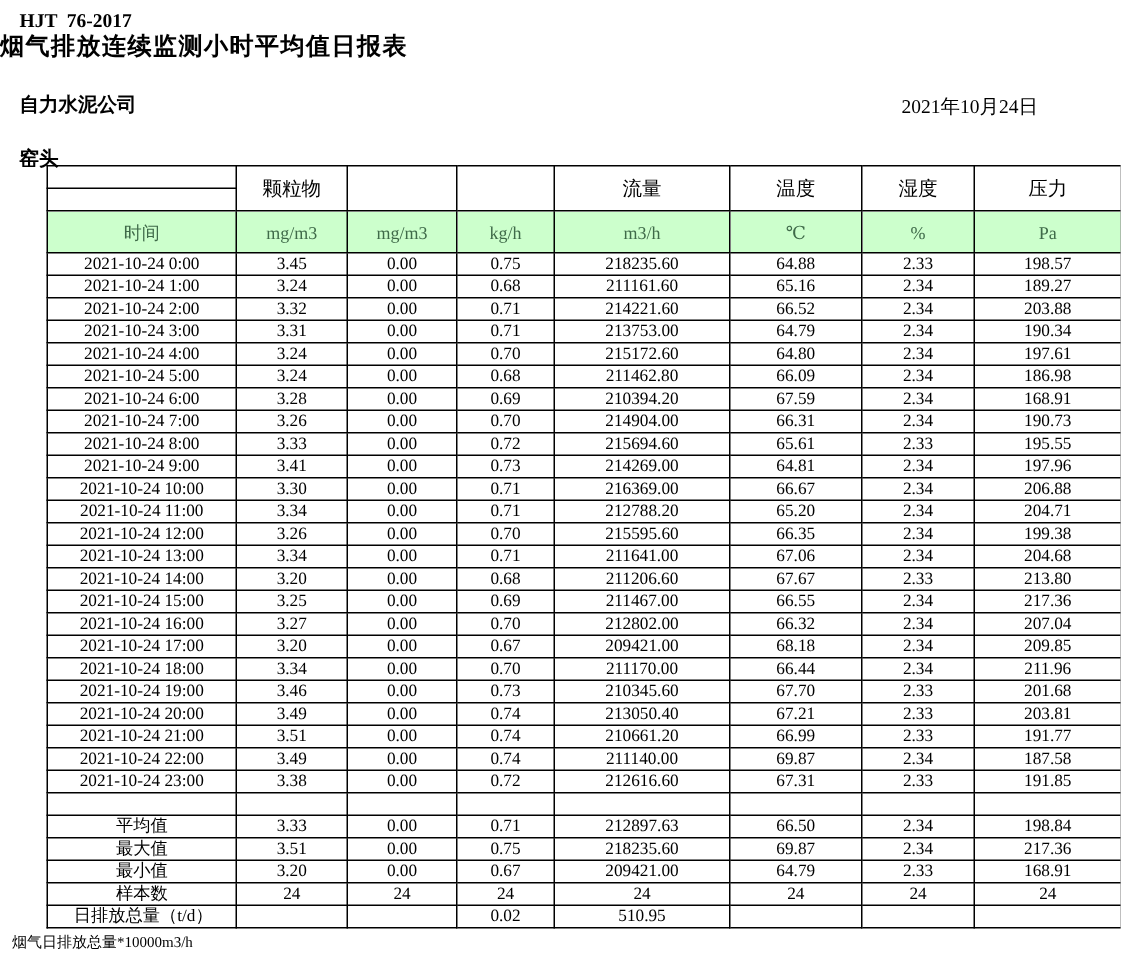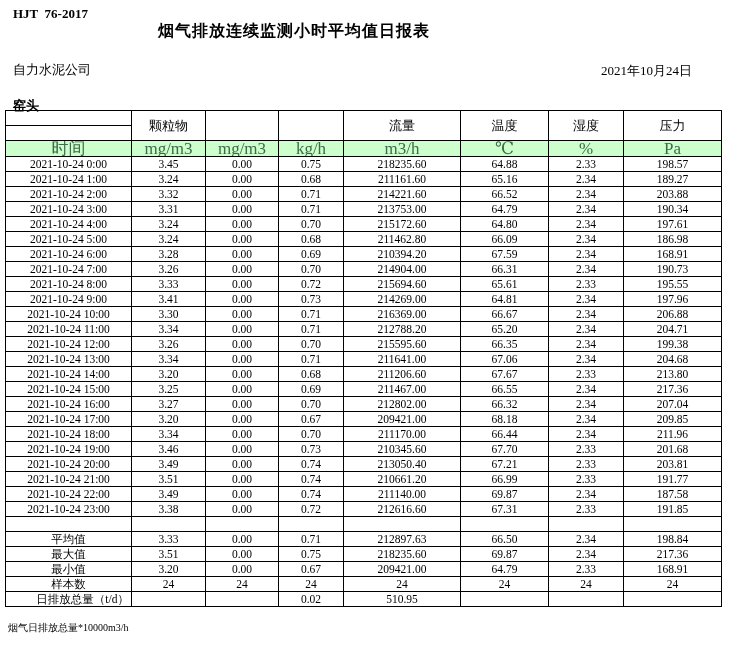--- a/index.html
+++ b/index.html
@@ -9,53 +9,53 @@
     font-family:"Liberation Serif","DejaVu Serif",serif;
     color:#000;
   }
   .std-no {
     position:absolute; left:13px; top:6px;
     font-weight:bold; font-size:13px; white-space:pre;
     font-family:"Liberation Serif",serif;
   }
   .report-title {
     position:absolute; left:0; top:21px; width:588px;
-    text-align:center; font-weight:bold; font-size:16px;
+    text-align:left; font-weight:bold; font-size:16px;
     letter-spacing:1px;
   }
-  .company { position:absolute; left:13px; top:61px; font-weight:normal; font-size:13px; }
+  .company { position:absolute; left:13px; top:61px; font-weight:bold; font-size:13px; }
   .location { position:absolute; left:13px; top:80px; font-weight:bold; font-size:13px;margin-top:17px; }
   .report-date { position:absolute; left:601px; top:62px; font-size:13px; }
 
   table.report {
-    position:absolute; left:5px; top:110px; width:716px;
+    position:absolute; left:31px; top:110px; width:716px;
     border-collapse:collapse; table-layout:fixed;padding-left:11px;
   }
   table.report td {
     border:1px solid #000;
     text-align:center;
     font-size:11.5px;
     height:15px;
     padding:0 2px;
     overflow:hidden;
     white-space:nowrap;
     line-height:14px;
   }
   tr.group-row td { font-size:13px; height:15px; }
   td.corner { border-bottom:1px solid #000; }
   tr.units-row td {
     background:var(--hdr-bg);
     color:var(--hdr-fg);
-    font-size:17px;
-    height:16px;
+    font-size:12px;
+    height:28px;
   }
   td.time-header { font-size:13.5px; }
   td.time-cell { font-size:12px; }
   td.sum-label { font-size:12.5px;margin-top:29px; }
-  td.sum-label.left { text-align:right; padding-left:4px; }
+  td.sum-label.left { text-align:center; padding-left:4px; }
 
   .footer-note  { position:absolute; left:8px;  top:611px; font-size:10px;margin-top:10px; }
   .footer-stamp { position:absolute; left:8px;  top:632px; font-size:13.5px;margin-top:32px; }
   .footer-unit  { position:absolute; left:200px; top:632px; font-size:13.5px;margin-top:26px; }
 </style>
 </head>
 <body>
 
 <div class="std-no">HJT  76-2017</div>
 <div class="report-title">烟气排放连续监测小时平均值日报表</div>

